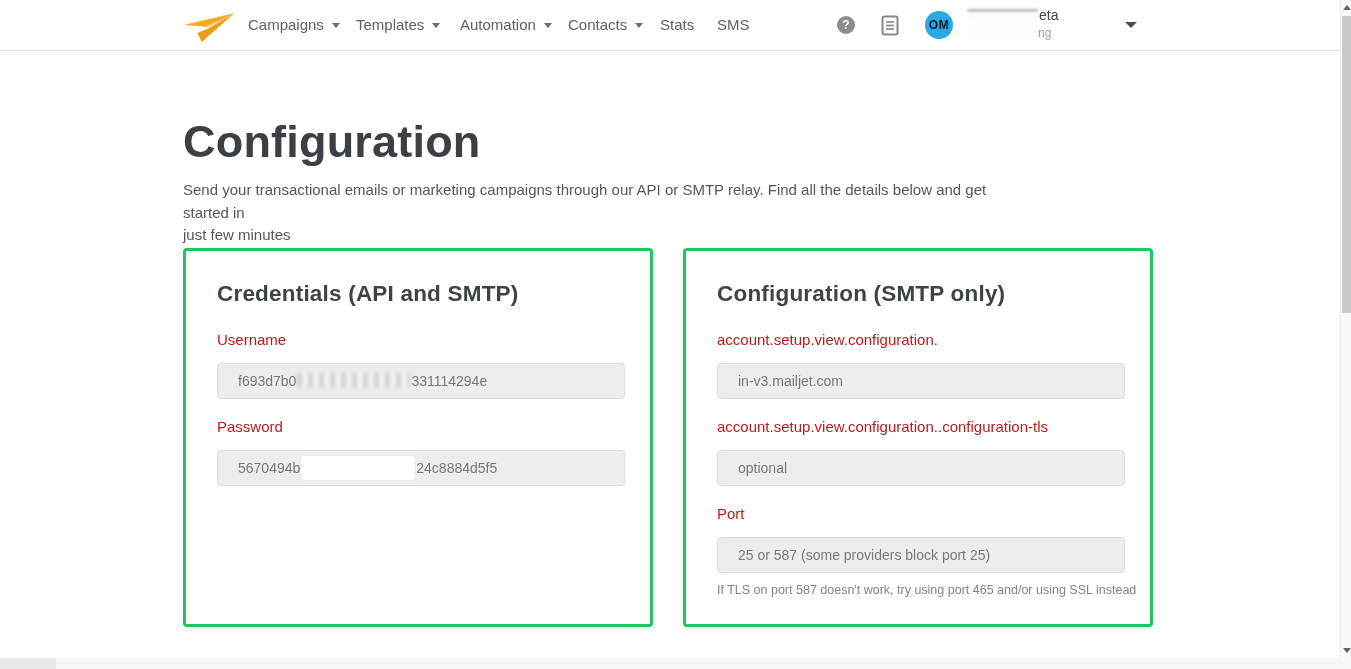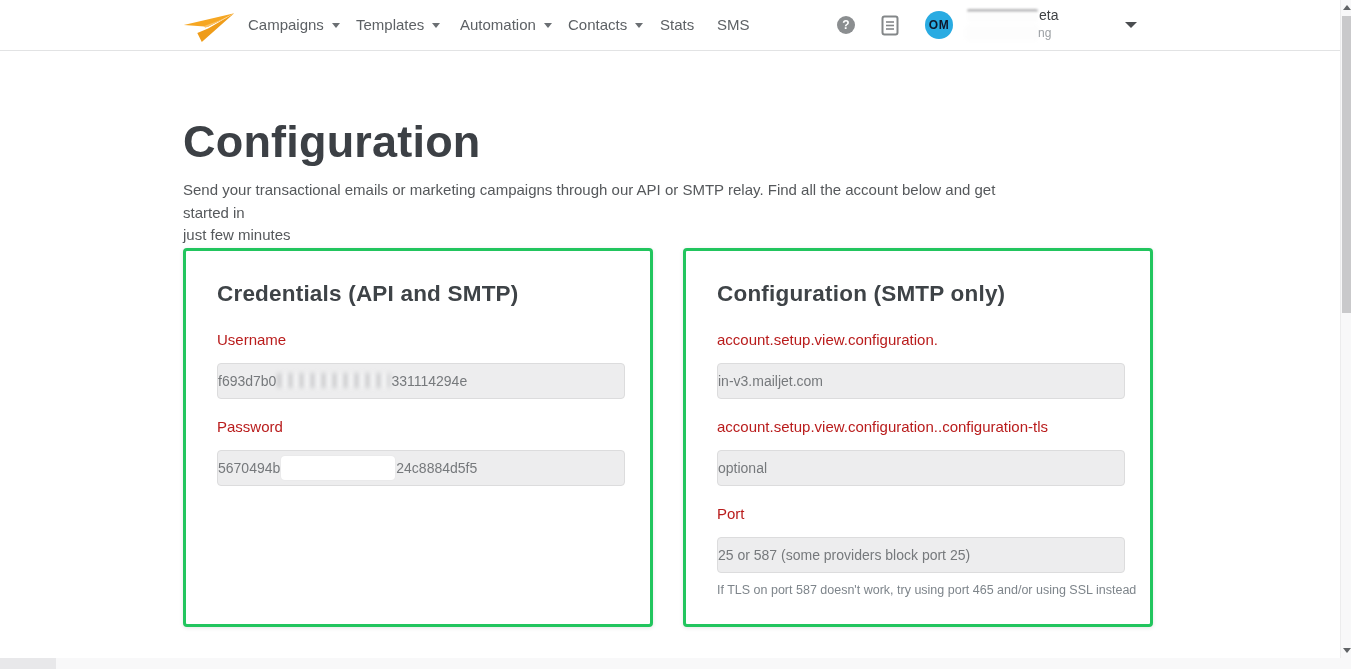--- a/index.html
+++ b/index.html
@@ -46,21 +46,21 @@
   .card { position:absolute; top:248px; width:470px; height:379px; background:#fff;
           border:3px solid #22c55e; border-radius:4px;
           box-shadow:0 1px 4px rgba(0,0,0,.10); }
   .card-left { left:183px; }
   .card-right { left:683px; }
   .card h2 { position:absolute; left:31px; top:30px; font-size:22.5px; font-weight:700;
              color:#3e4347; letter-spacing:.2px; }
   .field-label { position:absolute; left:31px; font-size:15px; color:#b91c1c; }
   .input-box { position:absolute; left:31px; width:408px; height:36px; background:#ededee;
                border:1px solid #dcdcdd; border-radius:4px; line-height:34px;
-               font-size:14px; color:#76797c; white-space:nowrap;
+               padding-left:20px; font-size:14px; color:#76797c; white-space:nowrap;
                overflow:hidden; cursor:text; }
   .lbl-1 { top:80px; }  .inp-1 { top:112px; }
   .lbl-2 { top:167px; } .inp-2 { top:199px; }
   .lbl-3 { top:254px; } .inp-3 { top:286px; }
   .helper { position:absolute; left:31px; top:332px; font-size:12.5px; color:#7e858b; }
 
   .redact-blur { display:inline-block; width:113px; height:15px; margin:0 1px; border-radius:2px;
                  vertical-align:-2px; background:
                  repeating-linear-gradient(90deg, rgba(150,152,156,.38) 0 5px, rgba(255,255,255,.55) 5px 11px);
                  filter:blur(2px); }
@@ -125,21 +125,21 @@
 
     <div class="user-block">
       <div class="user-line1"><span class="name-smudge"></span><span>eta</span></div>
       <div class="user-line2"><span class="name-smudge2"></span><span>ng</span></div>
     </div>
     <div class="user-caret"></div>
   </div>
 
   <h1 class="page-title">Configuration</h1>
   <div class="page-desc">
-    <div>Send your transactional emails or marketing campaigns through our API or SMTP relay. Find all the account below and get started in</div>
+    <div>Send your transactional emails or marketing campaigns through our API or SMTP relay. Find all the details below and get started in</div>
     <div>just few minutes</div>
   </div>
 
   <div class="card card-left">
     <h2>Credentials (API and SMTP)</h2>
 
     <div class="field-label lbl-1">Username</div>
     <div class="input-box inp-1">
       <span>f693d7b0</span><span class="redact-blur"></span><span>331114294e</span>
     </div>

